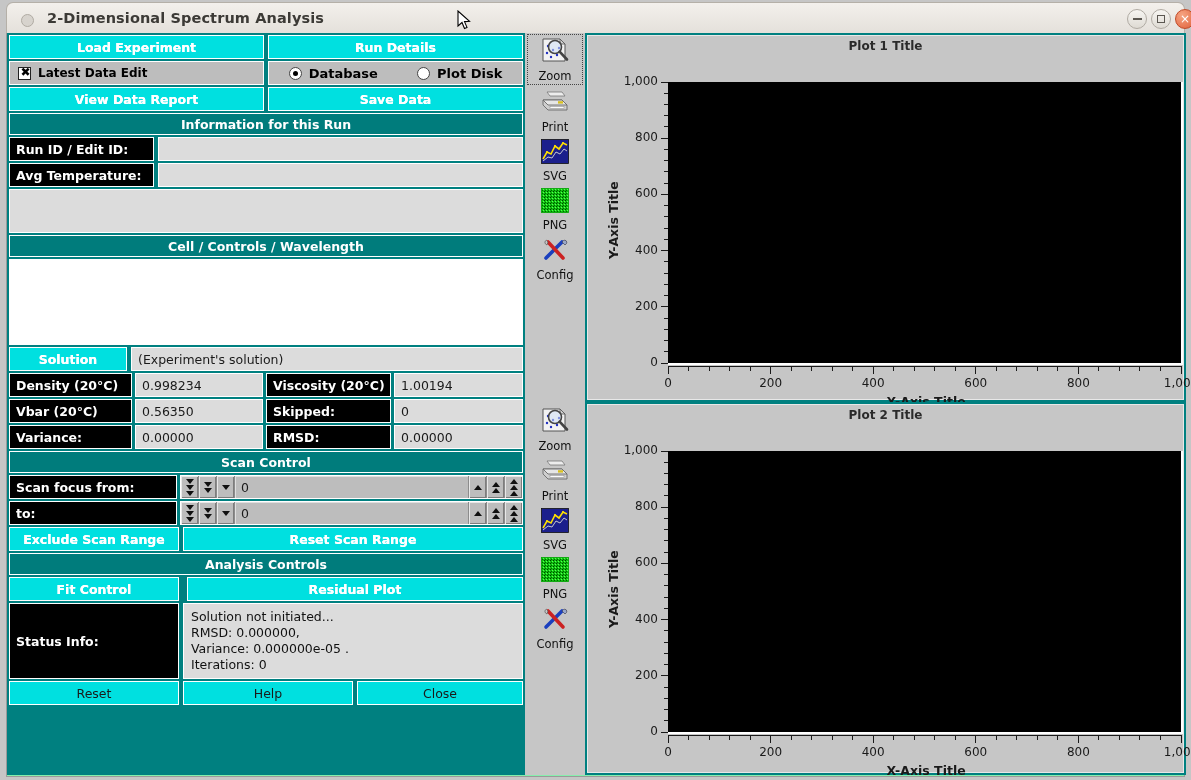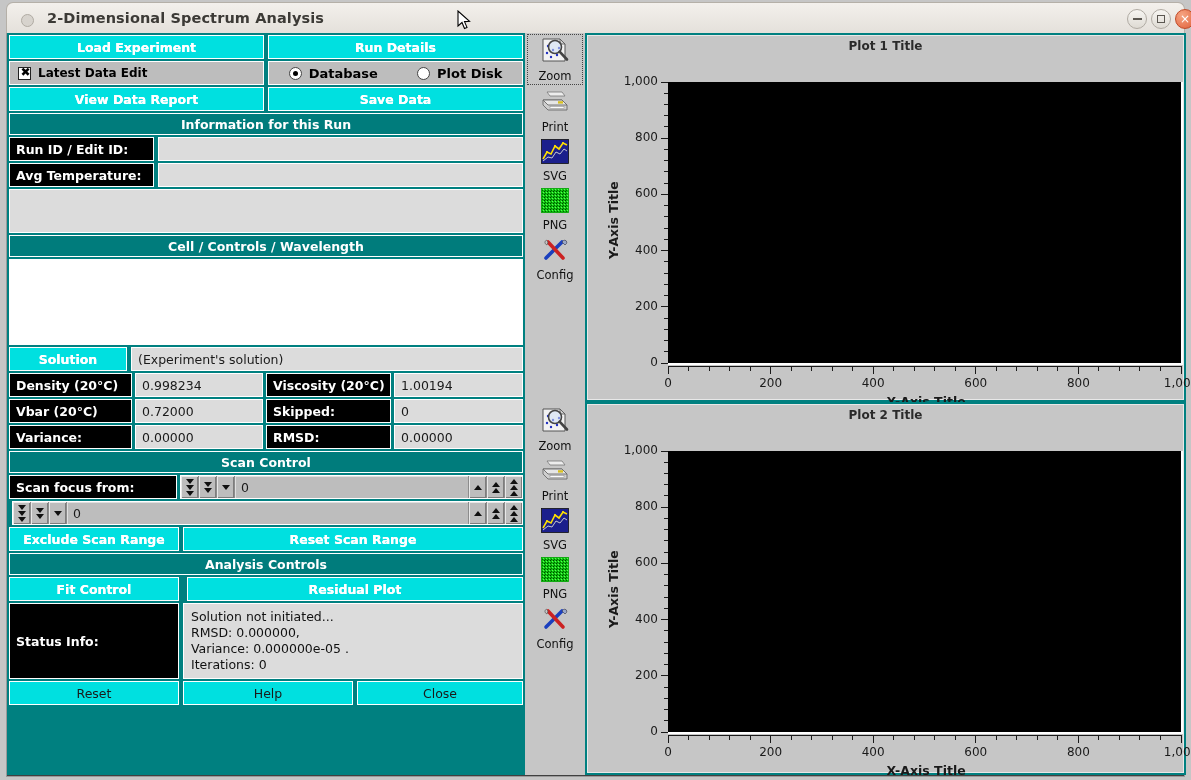--- a/index.html
+++ b/index.html
@@ -21,21 +21,21 @@
   #wclose{left:1168px;background:radial-gradient(circle at 35% 30%,#f6a583,#e0603a);border:1px solid #bf4a28;}
   .wglyph{position:absolute;left:0;top:0;width:100%;height:100%;display:flex;align-items:center;
     justify-content:center;font-size:11px;color:#5b5751;line-height:1;}
   #wclose .wglyph{color:#fff;font-size:12px;}
   #wmax-sq{width:8px;height:8px;border:1.5px solid #5b5751;box-sizing:border-box;}
   #wmin-dash{width:9px;height:1.7px;background:#5b5751;}
 
   #cursor{position:absolute;left:457px;top:10px;width:14px;height:20px;z-index:99;}
 
   
-  #content{position:absolute;left:6px;top:33px;width:1179px;height:744px;background:#404040;
+  #content{position:absolute;left:6px;top:33px;width:1179px;height:744px;background:#86efac;
     border:1px solid #9a9a9a;border-top:none;box-sizing:border-box;}
 
   
   #leftpanel{position:absolute;left:0px;top:0px;width:518px;height:742px;background:#008080;
     box-sizing:border-box;padding:2px;}
   .row{display:flex;width:100%;}
   .gap{height:2px;}
 
   .tbtn{background:#00e0e0;color:#ffffff;font-size:12.5px;font-weight:bold;
     border:1px solid #ffffff;box-sizing:border-box;display:flex;align-items:center;
@@ -216,21 +216,21 @@
         <div style="width:3px"></div>
         <div class="lbl" style="width:125px">Viscosity (20°C)</div>
         <div style="width:3px"></div>
         <div class="fld" style="flex:1">1.00194</div>
       </div>
       <div class="gap"></div>
 
       <div class="row">
         <div class="lbl" style="width:123px">Vbar (20°C)</div>
         <div style="width:3px"></div>
-        <div class="fld" style="width:128px">0.72000</div>
+        <div class="fld" style="width:128px">0.56350</div>
         <div style="width:3px"></div>
         <div class="lbl" style="width:125px">Skipped:</div>
         <div style="width:3px"></div>
         <div class="fld" style="flex:1">0</div>
       </div>
       <div class="gap"></div>
 
       <div class="row">
         <div class="lbl" style="width:123px">Variance:</div>
         <div style="width:3px"></div>
@@ -284,20 +284,21 @@
                 <i class="arr up"></i>
                 <i class="arr up"></i>
                 <i class="arr up"></i>
               </span>
             </div>
         </div>
       </div>
       <div class="gap"></div>
 
       <div class="row">
+        <div class="lbl" style="width:168px">to:</div>
         <div style="width:3px"></div>
         <div class="spin">
           <div class="sb">
               <span class="stack">
                 <i class="arr dn"></i>
                 <i class="arr dn"></i>
                 <i class="arr dn"></i>
               </span>
             </div>
           <div class="sb">

